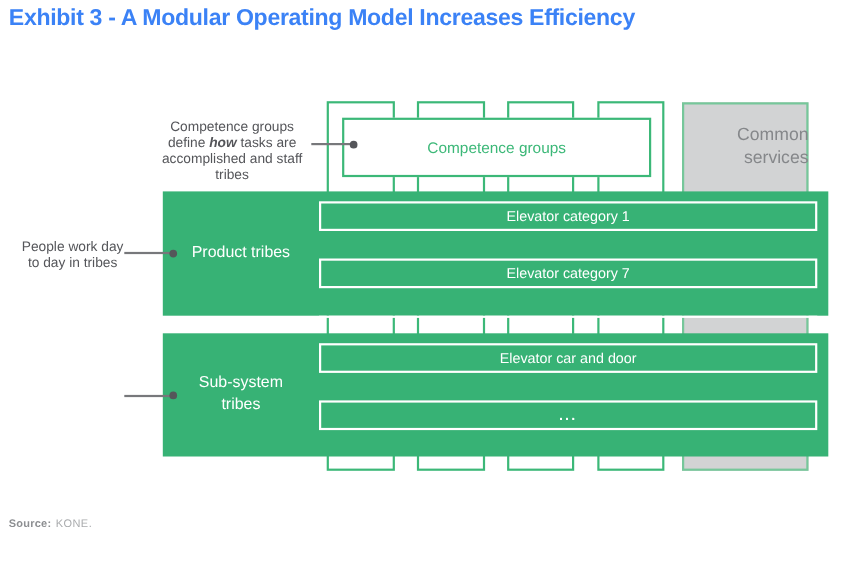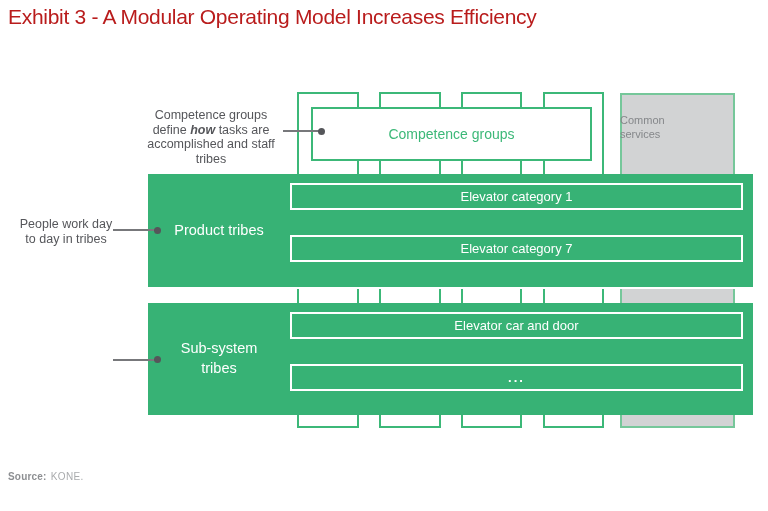--- a/index.html
+++ b/index.html
@@ -5,43 +5,43 @@
   html, body {
     margin: 0; padding: 0;
     width: 768px; height: 511px;
     background: #ffffff;
     font-family: "Liberation Sans", sans-serif;
   }
   .stage { position: relative; width: 768px; height: 511px; overflow: hidden; }
 
   .title {
     position: absolute; left: 8px; top: 5px; margin: 0;
-    font-size: 21px; font-weight: 400; letter-spacing: -0.3px;
-    color: #b91c1c;
+    font-size: 21px; font-weight: 700; letter-spacing: -0.3px;
+    color: #3b82f6;
   }
 
   
   .tower {
     position: absolute; top: 92px; height: 336px;
     background: #ffffff; border: 2px solid #3cb878;
     box-sizing: border-box; z-index: 1;
   }
   .t1 { left: 297px; width: 62px; }
   .t2 { left: 379px; width: 62px; }
   .t3 { left: 461px; width: 61px; }
   .t4 { left: 543px; width: 61px; }
 
   .gray-col {
     position: absolute; left: 620px; top: 93px; width: 115px; height: 335px;
     background: #d2d3d4; border: 2px solid #76c79a;
     box-sizing: border-box; z-index: 1;
   }
   .common-label {
     position: absolute; left: 620px; top: 113px; width: 115px;
-    text-align: left; color: #85878a; font-size: 11px; line-height: 1.3;
+    text-align: right; color: #85878a; font-size: 16px; line-height: 1.3;
     z-index: 2;
   }
   .common-label span { display: block; }
 
   .comp-box {
     position: absolute; left: 311px; top: 107px; width: 281px; height: 54px;
     background: #ffffff; border: 2px solid #3cb878; box-sizing: border-box;
     display: flex; align-items: center; justify-content: center;
     color: #3cb878; font-size: 14px; z-index: 3;
   }

